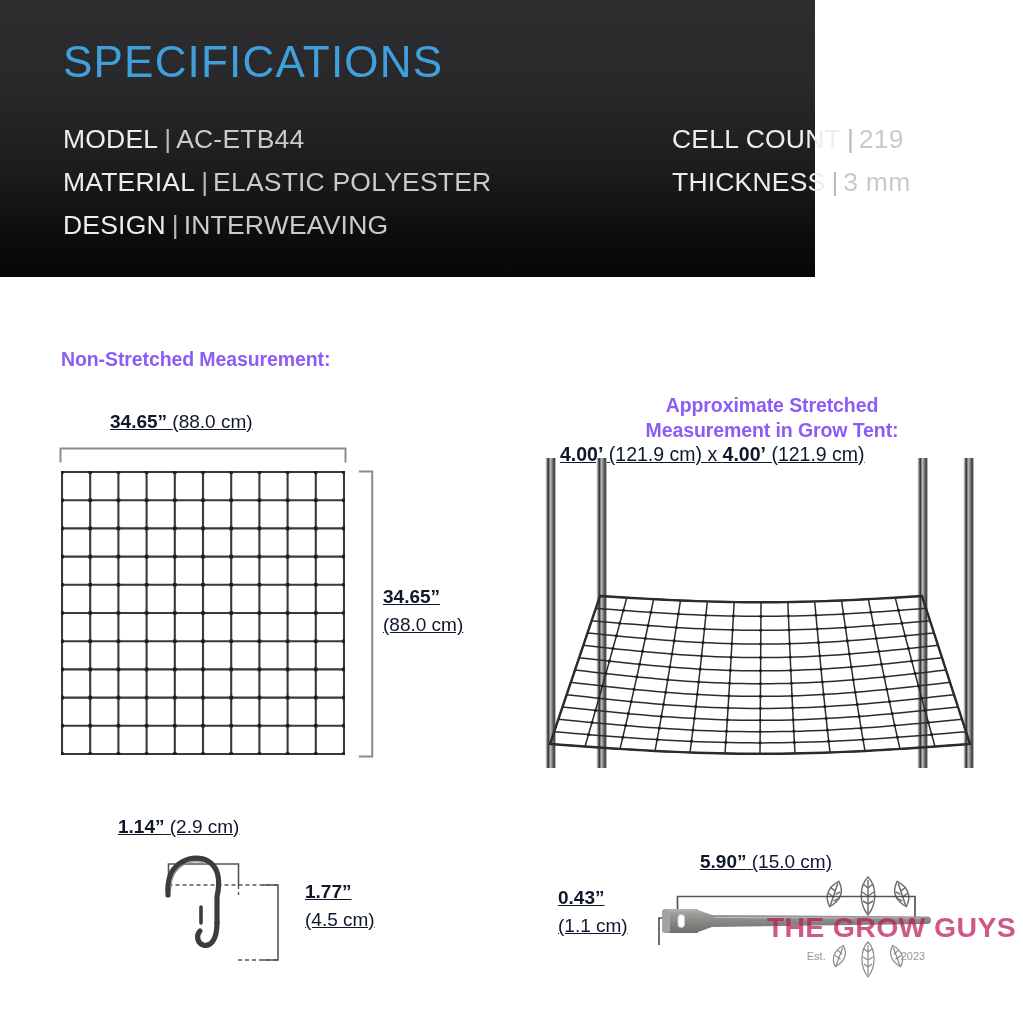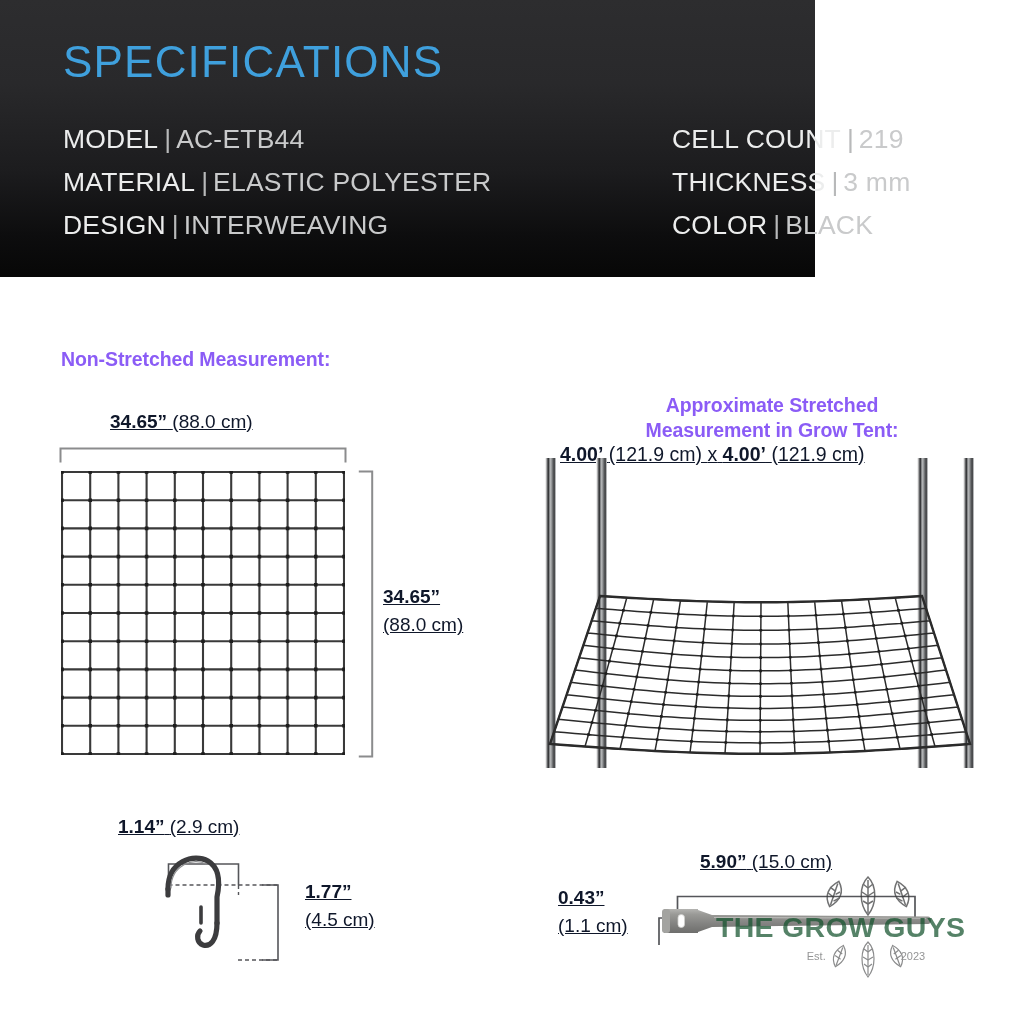--- a/index.html
+++ b/index.html
@@ -195,24 +195,24 @@
     top: 878px;
     width: 300px;
     height: 120px;
     opacity: .72;
     pointer-events: none;
   }
   #wm-text {
     position: absolute;
     left: 0; top: 33px;
     width: 300px;
-    text-align: left;
+    text-align: right;
     font-size: 28.5px;
     font-weight: bold;
-    color: #14532d;
+    color: #be185d;
     letter-spacing: .3px;
     white-space: nowrap;
   }
   #wm-est {
     position: absolute;
     left: 0; top: 72px;
     width: 300px;
     text-align: center;
     font-size: 11px;
     color: #6a6b6c;
@@ -256,23 +256,20 @@
       </div>
     </div>
 
     <div class="spec-col" id="spec-col-right">
       <div class="spec-row">
         <span class="spec-label">CELL COUNT</span><span class="spec-sep">|</span><span class="spec-value">219</span>
       </div>
       <div class="spec-row">
         <span class="spec-label">THICKNESS</span><span class="spec-sep">|</span><span class="spec-value">3 mm</span>
       </div>
-      <div class="spec-row">
-        <span class="spec-label">COLOR</span><span class="spec-sep">|</span><span class="spec-value">BLACK</span>
-      </div>
     </div>
   </div>
 
   <div class="sec-head" id="nonstretch-head">Non-Stretched Measurement:</div>
 
   <div class="dim" id="dim-top-grid">
     <b>34.65”</b><span class="cm">&nbsp;</span><span class="cm">(88.0 cm)</span>
   </div>
 
   <svg id="grid-bracket-top" viewBox="0 0 288 16">

